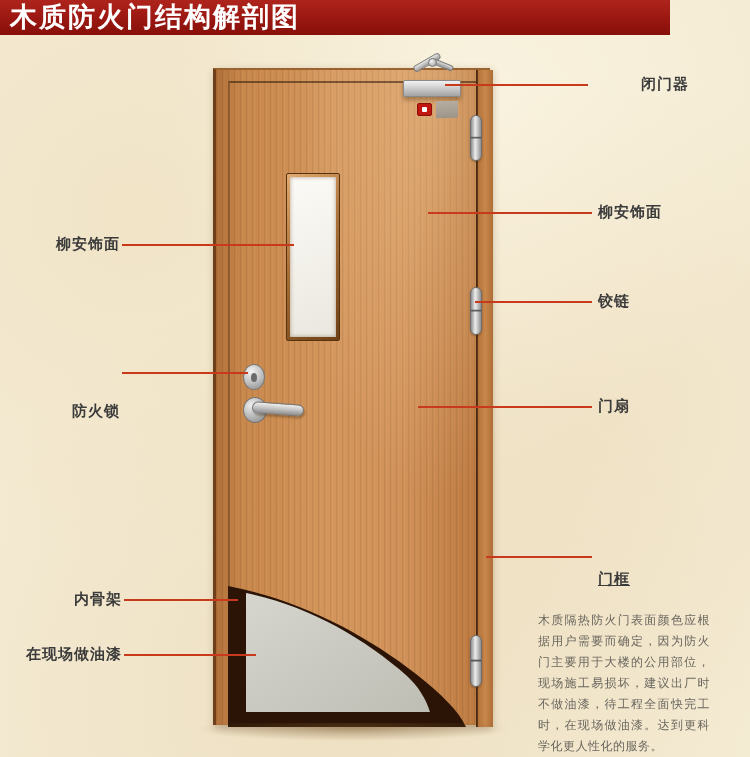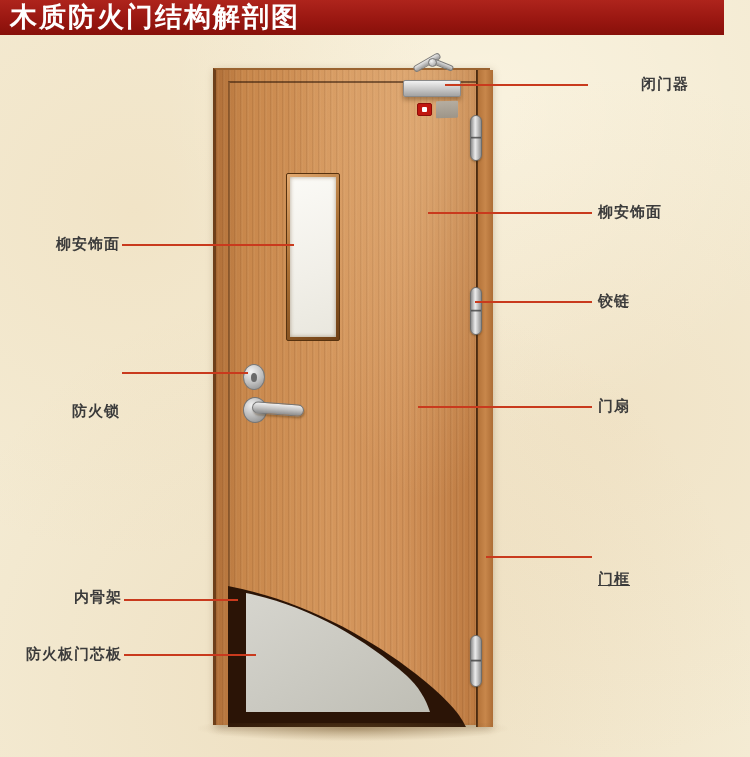--- a/index.html
+++ b/index.html
@@ -8,21 +8,21 @@
     position:relative;width:750px;height:757px;overflow:hidden;
     background-color:#f4ebd3;
     background-image:
       radial-gradient(circle at 18% 28%, rgba(222,184,125,.14), transparent 42%),
       radial-gradient(circle at 82% 55%, rgba(214,170,110,.12), transparent 46%),
       radial-gradient(circle at 45% 92%, rgba(205,162,100,.16), transparent 52%),
       radial-gradient(circle at 65% 15%, rgba(255,250,235,.5), transparent 40%);
   }
   
   .banner{
-    position:absolute;left:0;top:9;width:724px;height:35px;
+    position:absolute;left:0;top:9;width:670px;height:35px;
     background:linear-gradient(180deg,#ae241c 0%,#9a1711 55%,#871009 100%);
     display:flex;align-items:flex-end;
   }
   .banner-text{
     color:#ffffff;font-size:27px;font-weight:bold;letter-spacing:2px;
     padding-left:10px;line-height:35px;white-space:nowrap;
   }
   
   .door{
     position:absolute;left:213px;top:68px;width:277px;height:657px;
@@ -197,35 +197,36 @@
   </div>
 
   <div class="door-shadow"></div>
 
   <div class="callout-label left-side" style="left:8px;top:236px;">柳安饰面</div>
   <div class="leader" style="left:122px;top:244px;width:172px;"></div>
 
   <div class="callout-label left-side" style="left:8px;top:364px;margin-top:39px;">防火锁</div>
   <div class="leader" style="left:122px;top:372px;width:126px;"></div>
 
-  <div class="callout-label left-side" style="left:10px;top:591px;font-family:Liberation Mono, monospace;">内骨架</div>
+  <div class="callout-label left-side" style="left:10px;top:591px;">内骨架</div>
   <div class="leader" style="left:124px;top:599px;width:114px;"></div>
 
-  <div class="callout-label left-side" style="left:10px;top:646px;">防火板门芯板</div>
+  <div class="callout-label left-side" style="left:10px;top:646px;">在现场做油漆</div>
   <div class="leader" style="left:124px;top:654px;width:132px;"></div>
 
   <div class="leader" style="left:445px;top:84px;width:143px;"></div>
   <div class="callout-label right-side" style="top:76px;margin-left:43px;">闭门器</div>
 
   <div class="leader" style="left:428px;top:212px;width:164px;"></div>
   <div class="callout-label right-side" style="top:204px;">柳安饰面</div>
 
   <div class="leader" style="left:475px;top:301px;width:117px;"></div>
   <div class="callout-label right-side" style="top:293px;">铰链</div>
 
   <div class="leader" style="left:418px;top:406px;width:174px;"></div>
   <div class="callout-label right-side" style="top:398px;">门扇</div>
 
   <div class="leader" style="left:486px;top:556px;width:106px;"></div>
   <div class="callout-label right-side" style="top:571px;text-decoration:underline;">门框</div>
 
+  <div class="description">木质隔热防火门表面颜色应根据用户需要而确定，因为防火门主要用于大楼的公用部位，现场施工易损坏，建议出厂时不做油漆，待工程全面快完工时，在现场做油漆。达到更科学化更人性化的服务。</div>
 
 </div>
 
 </body></html>

